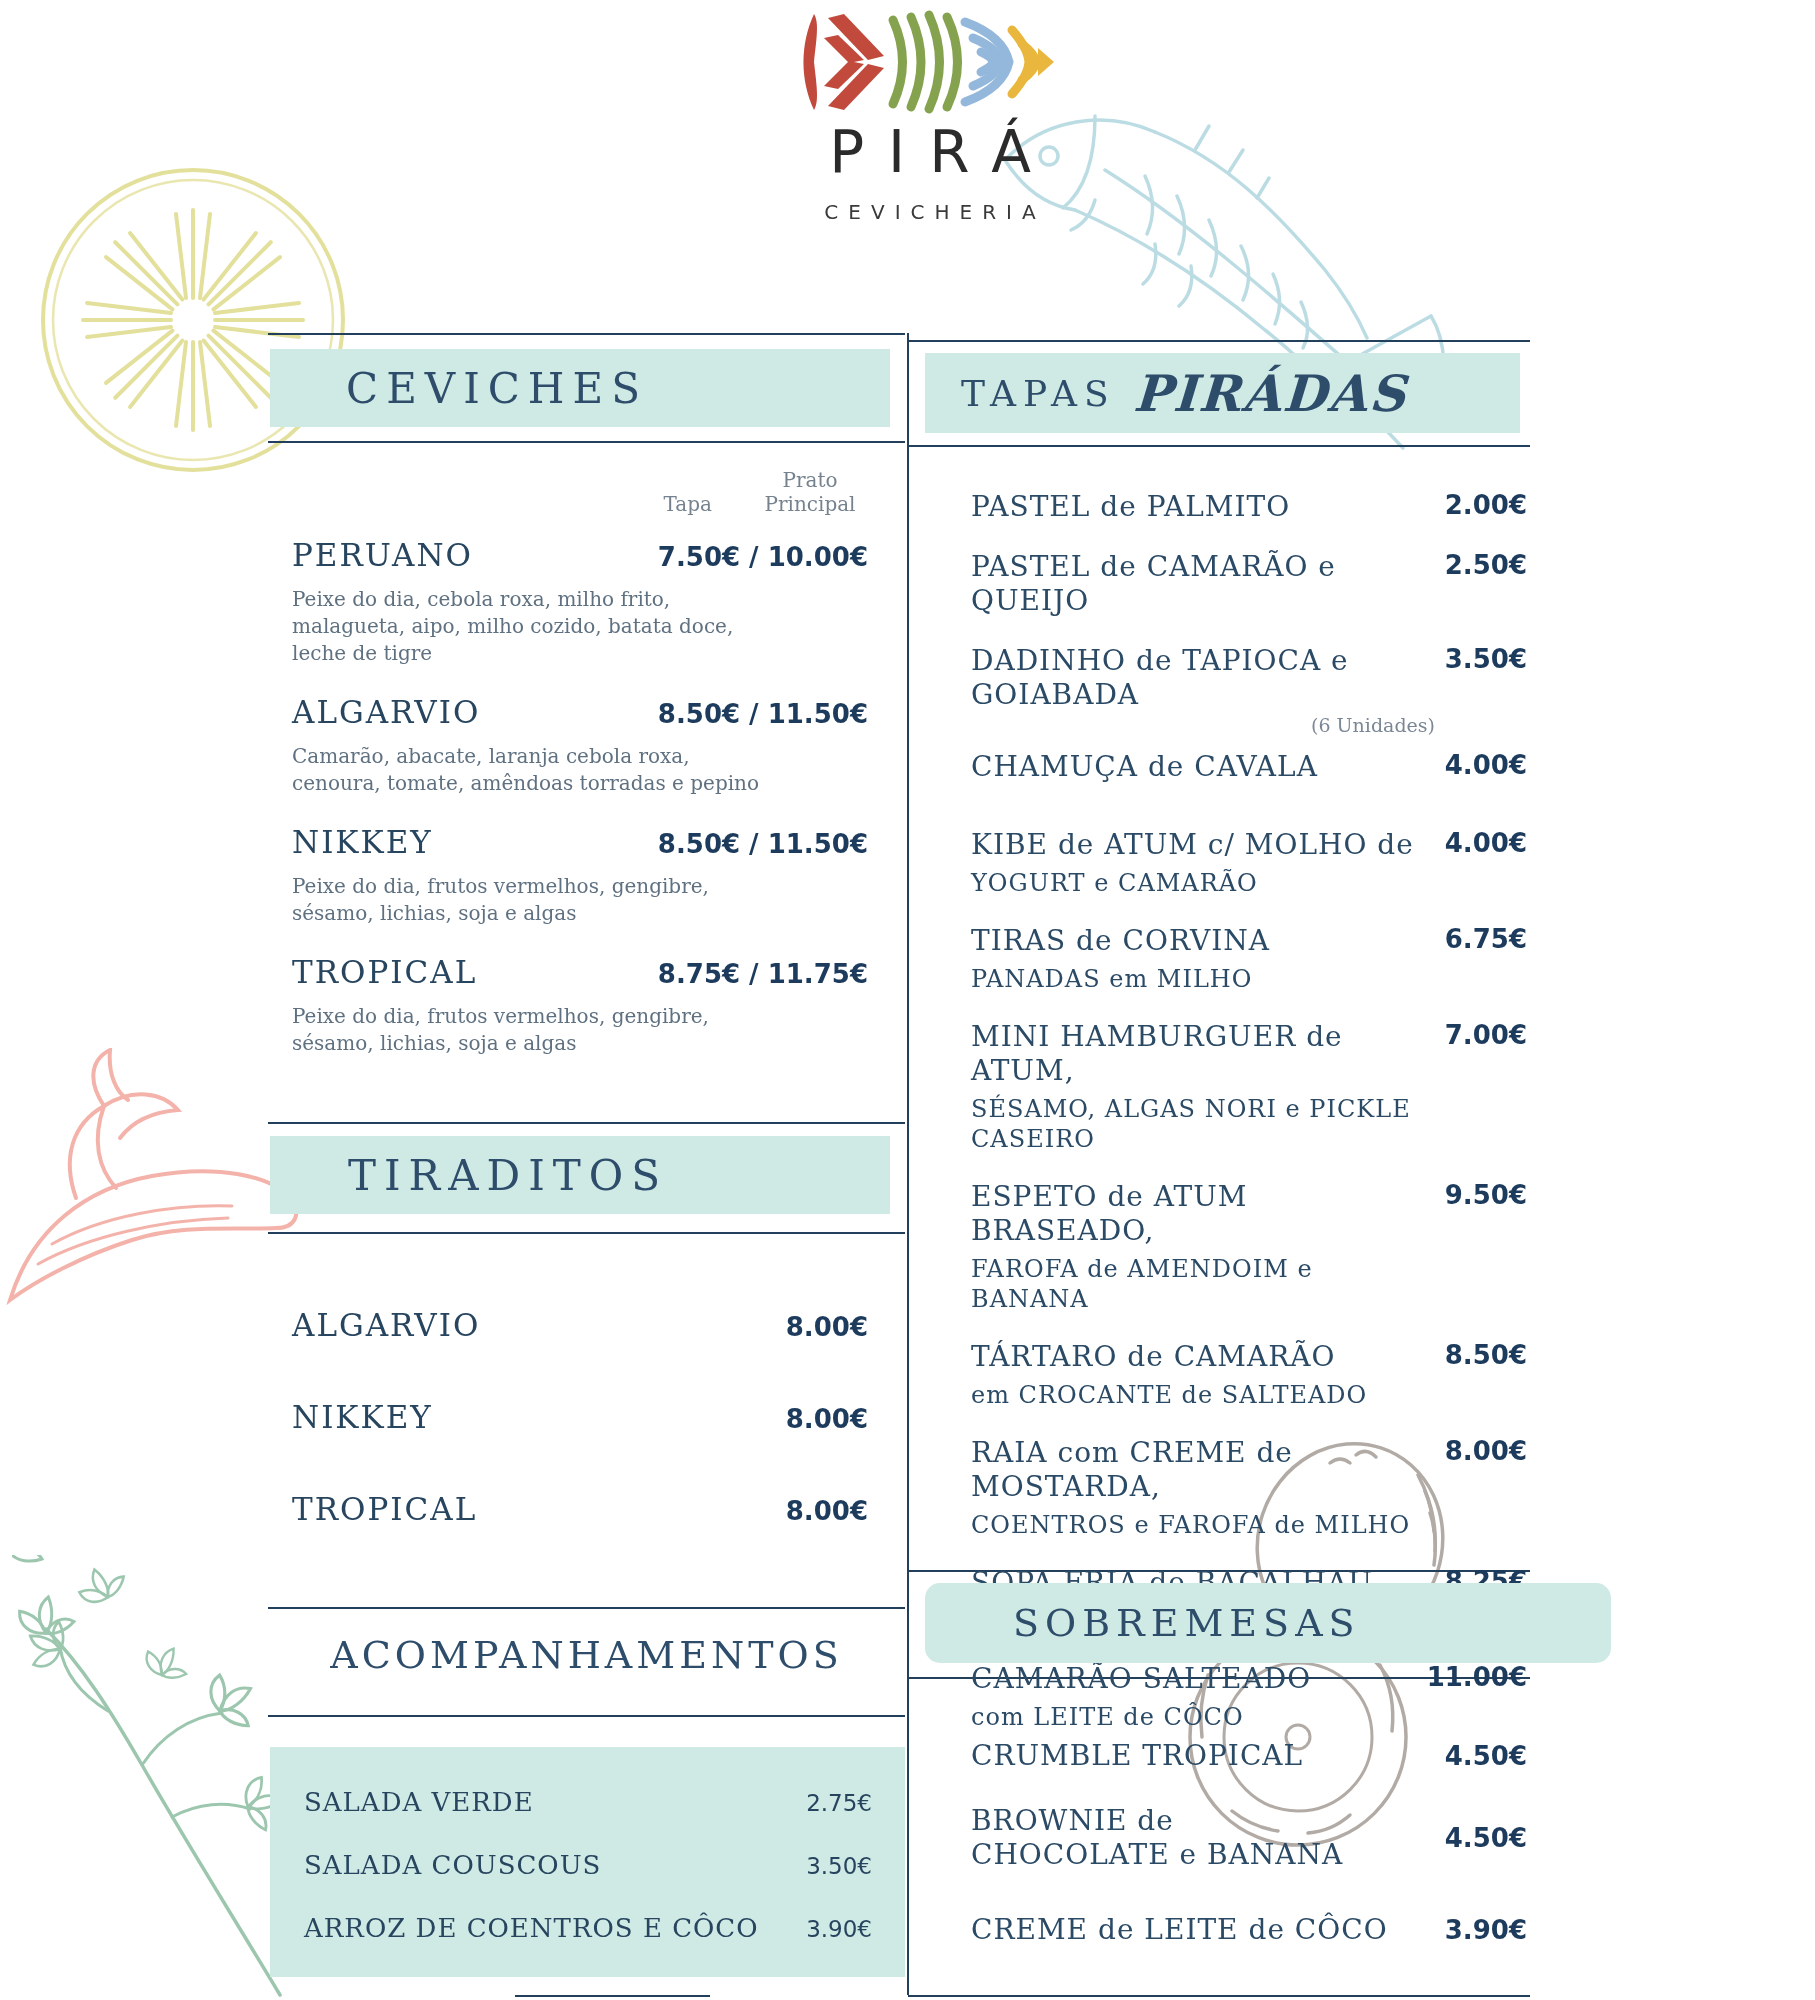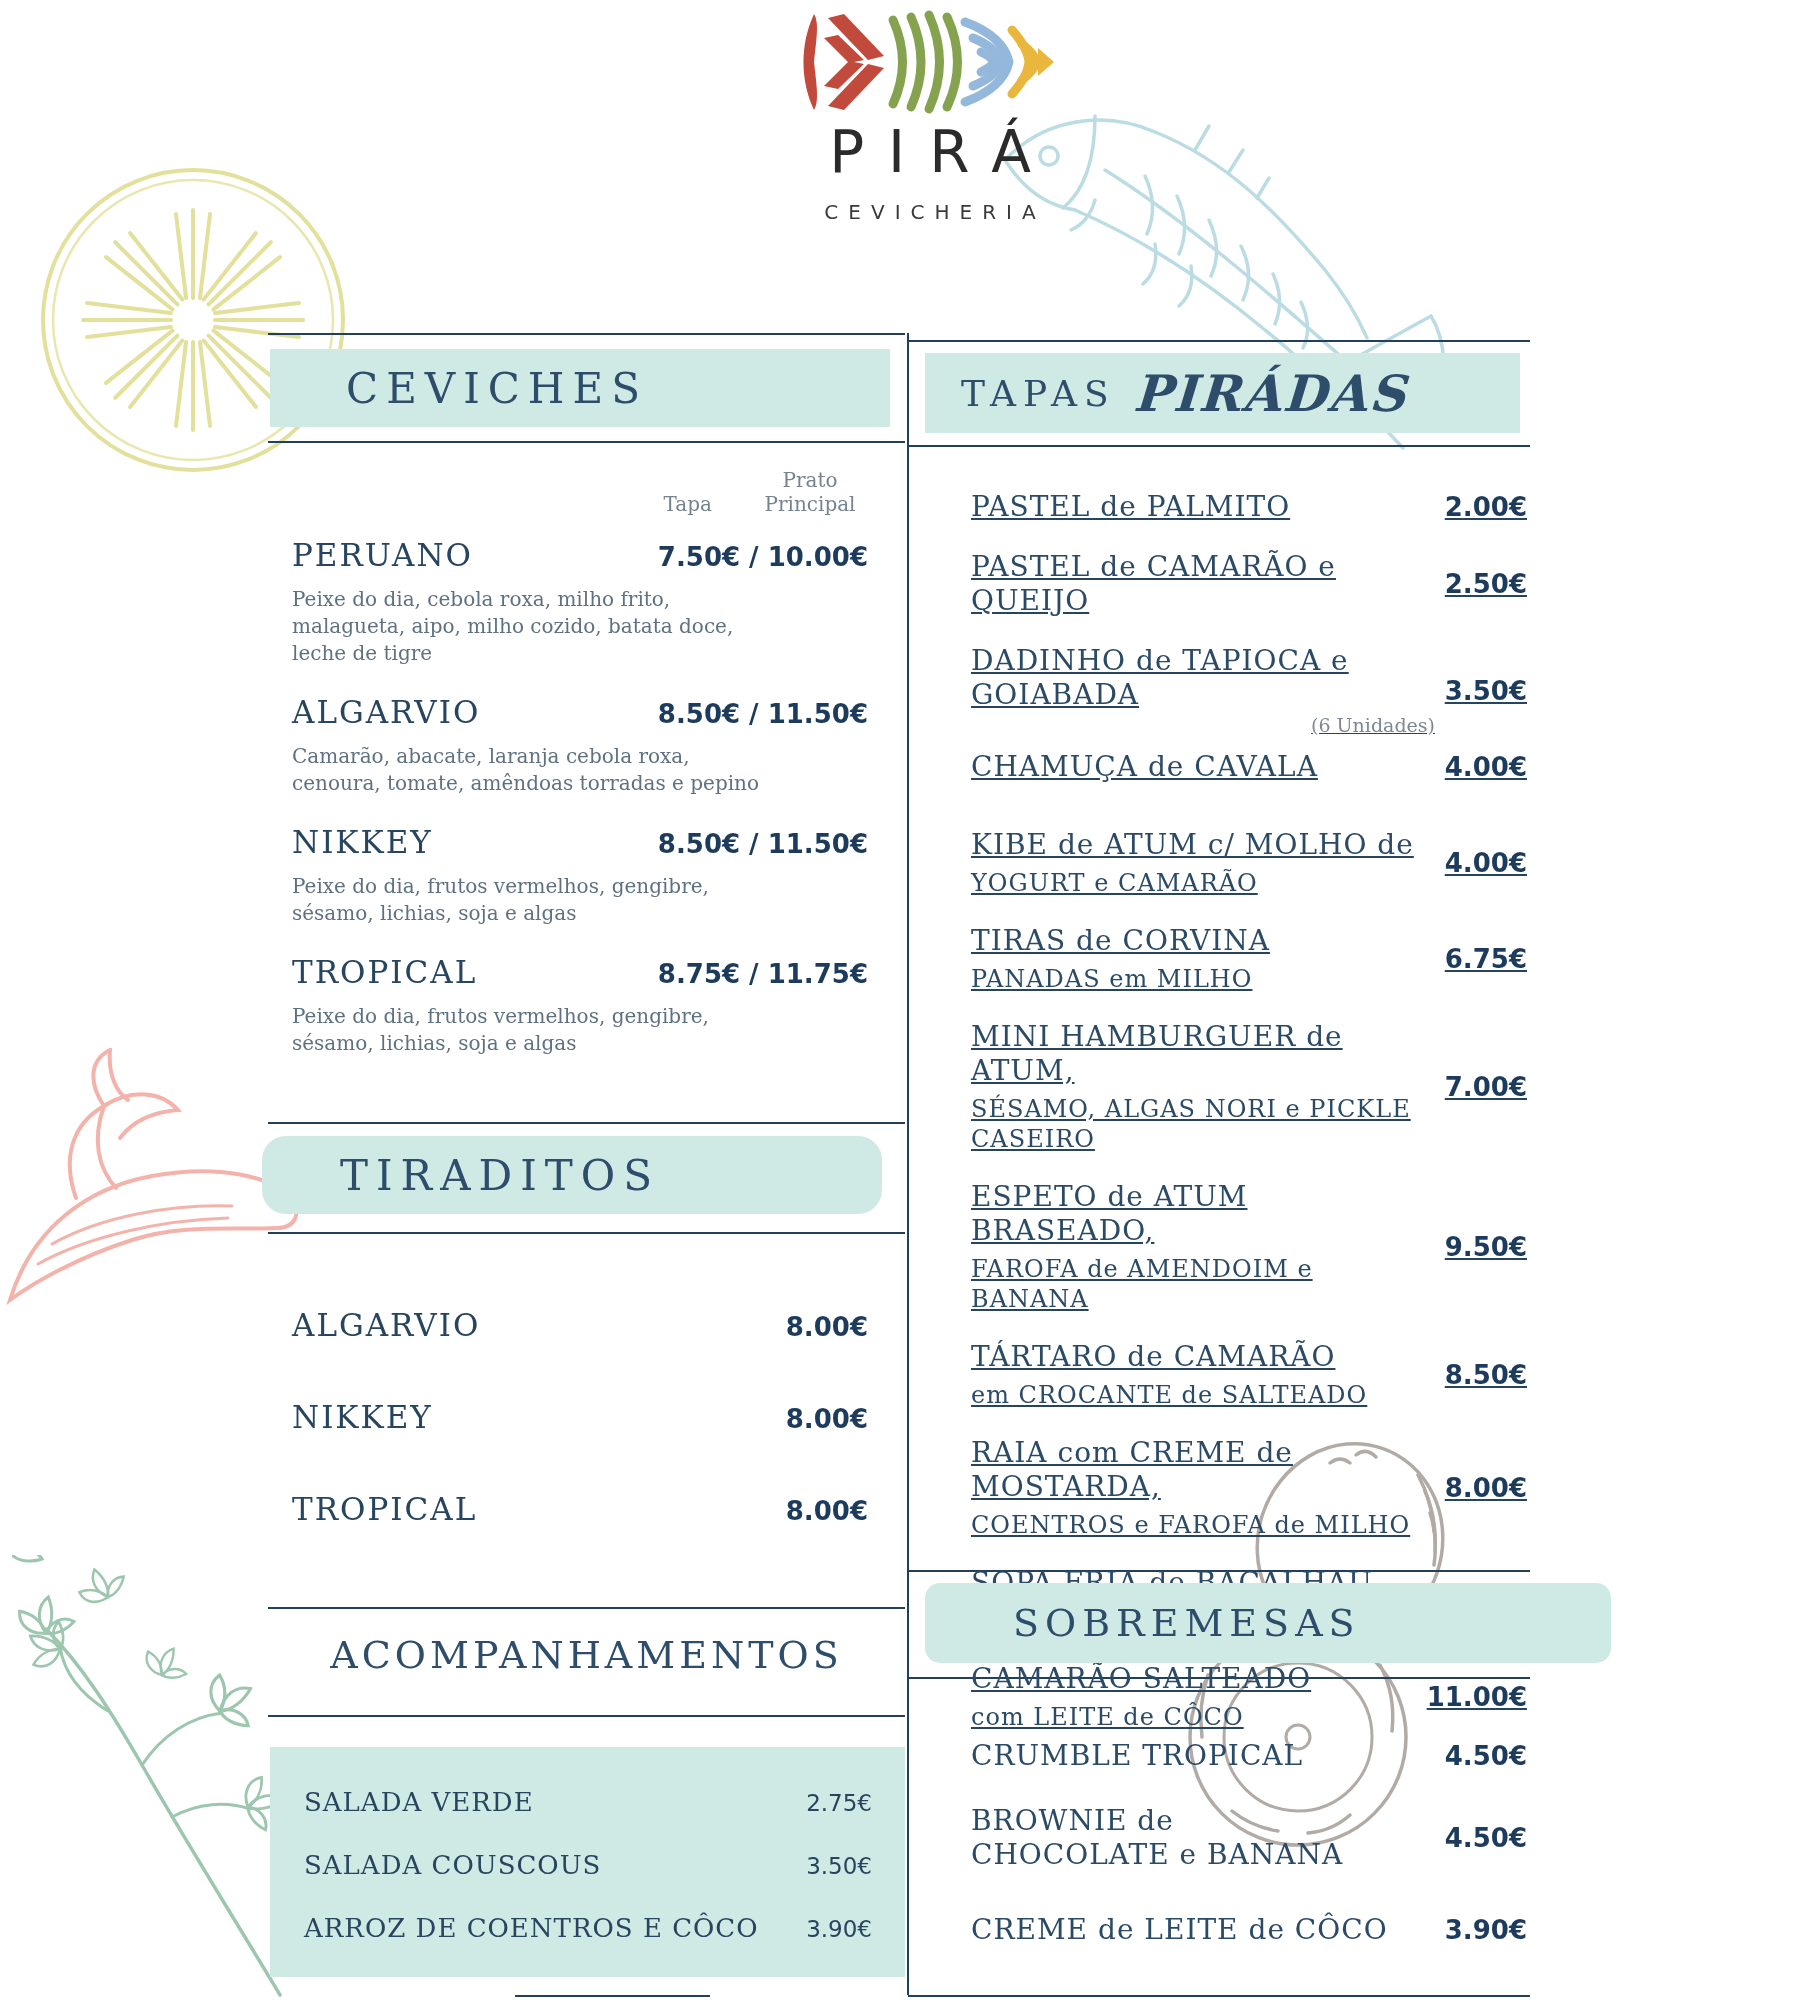--- a/index.html
+++ b/index.html
@@ -25,21 +25,21 @@
   .mi-desc{margin-top:12px;width:490px;font-size:20px;line-height:27px;color:#5f7181;}
   .cev-item{margin-bottom:26px;}
 
   .colheads{position:absolute;left:268px;top:468px;width:600px;display:flex;
             justify-content:flex-end;align-items:flex-end;gap:40px;
             color:#76838f;font-size:20px;}
   .colhead-prato{width:116px;text-align:center;line-height:24px;}
 
   
   .tapas-list{position:absolute;left:971px;top:490px;width:556px;}
-  .trow{display:flex;justify-content:space-between;align-items:center;margin-bottom:26px;text-decoration:underline;}
+  .trow{display:flex;justify-content:space-between;margin-bottom:26px;}
   .trow.gap-after{margin-bottom:44px;}
   .tname{flex:1;}
   .t-l1{font-size:28px;letter-spacing:1px;line-height:34px;color:#2b4a66;}
   .t-l2{font-size:24px;letter-spacing:1px;line-height:30px;margin-top:6px;color:#2b4a66;}
   .t-note{font-size:19px;color:#7b8794;text-align:right;line-height:26px;}
   .tprice{font-family:"DejaVu Sans",sans-serif;font-weight:700;font-size:26px;
           color:#1d3b5c;min-width:92px;text-align:right;white-space:nowrap;}
 
   
   .tir-list{position:absolute;left:292px;top:1306px;width:576px;}
@@ -323,21 +323,21 @@
     </div>
     <div class="trow">
       <div class="tname">
         <div class="t-l1">CAMARÃO SALTEADO</div>
         <div class="t-l2">com LEITE de CÔCO</div>
       </div>
       <div class="tprice">11.00€</div>
     </div>
   </div>
 
-  <div class="band" style="left:262px;top:1136px;width:620px;height:78px;padding-left:78px;box-sizing:border-box;border-radius:24px;">
+  <div class="band" style="left:270px;top:1136px;width:620px;height:78px;padding-left:78px;box-sizing:border-box;">
     <span class="band-title">TIRADITOS</span>
   </div>
 
   <div class="tir-list">
     <div class="tir-row">
       <span class="mi-name">ALGARVIO</span>
       <span class="mi-price">8.00€</span>
     </div>
     <div class="tir-row">
       <span class="mi-name">NIKKEY</span>

